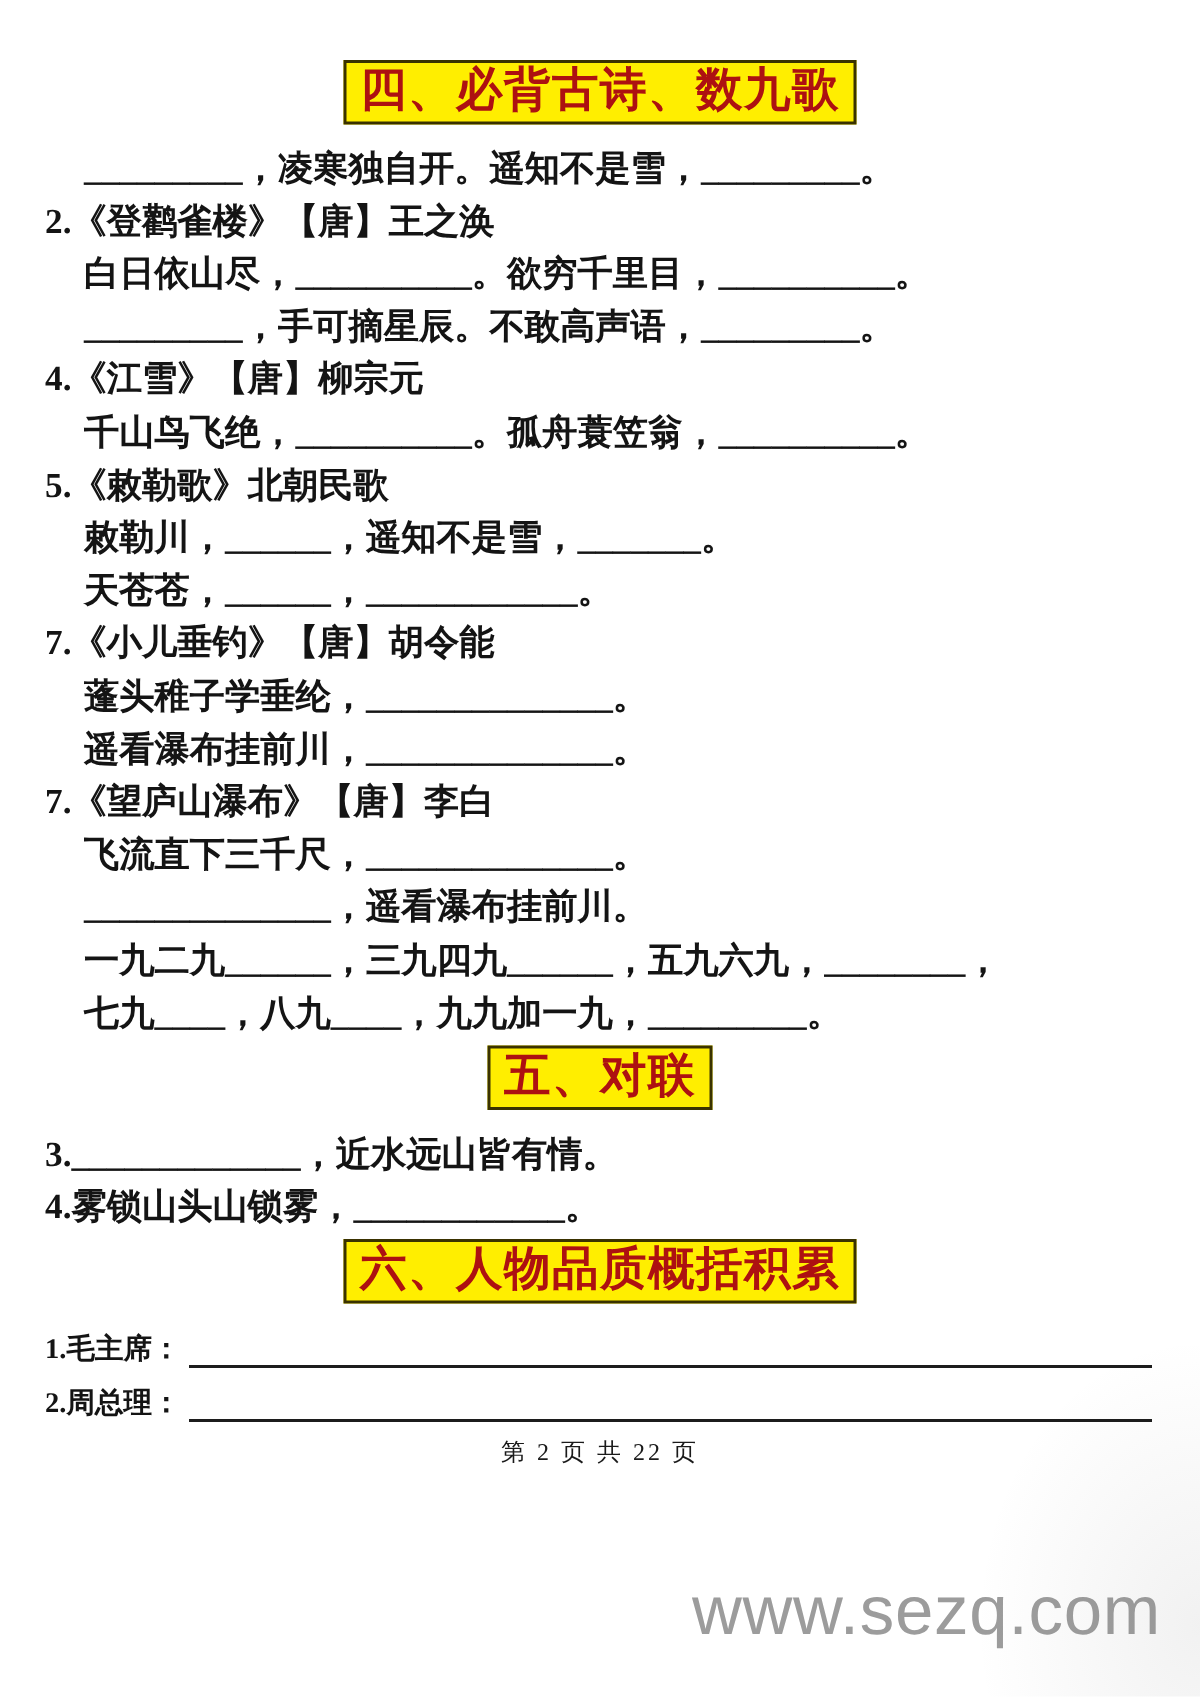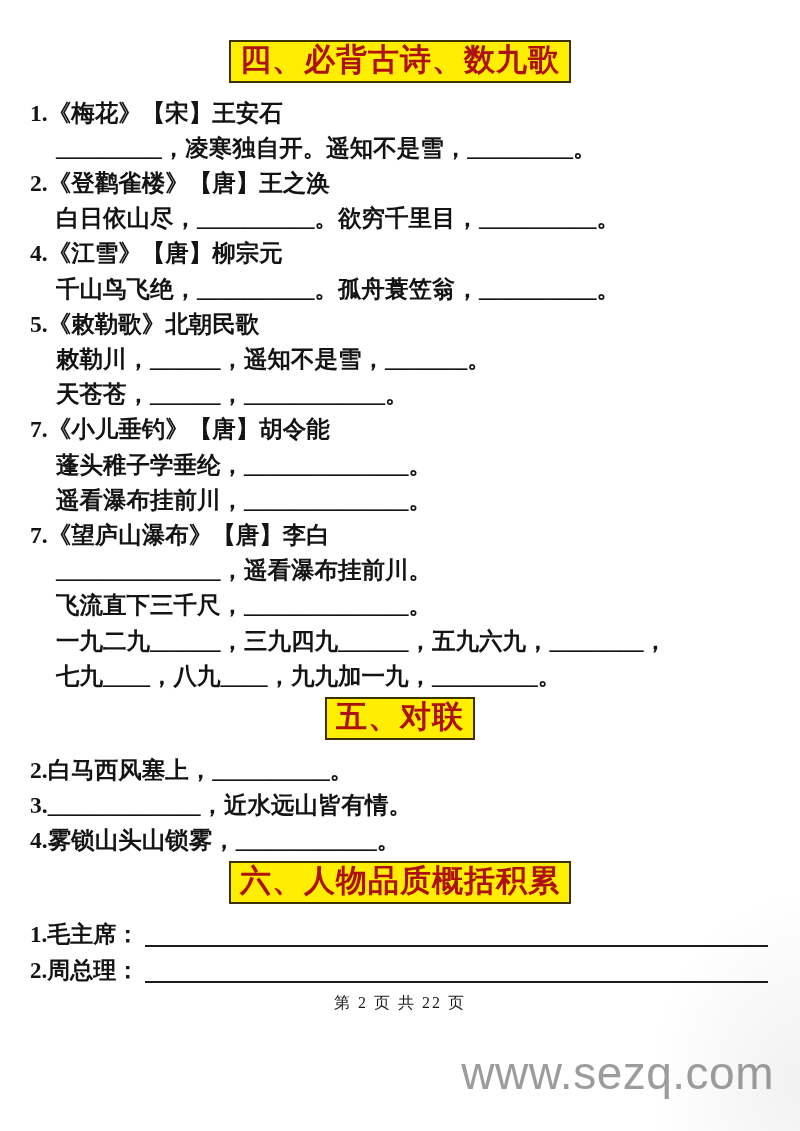--- a/index.html
+++ b/index.html
@@ -23,21 +23,21 @@
     padding:0 9px 2px 9px;
     letter-spacing:1px;
   }
   .line{
     font-size:23.5px;font-weight:700;line-height:35.2px;
     white-space:nowrap;
   }
   .line.indent{padding-left:26px;}
   .rule-row{
     display:flex;align-items:flex-end;
-    font-size:23px;font-weight:700;line-height:36px;
+    font-size:19px;font-weight:700;line-height:36px;
     padding-right:2px;
   }
   .rule-row .rule{
     flex:1;border-bottom:2px solid #1c1c1c;margin:0 0 6px 6px;height:24px;
   }
   .footer{
     text-align:center;font-size:16px;font-weight:400;letter-spacing:2px;
     margin-top:4px;color:#1a1a1a;
   }
   .watermark{
@@ -53,39 +53,38 @@
   }
 </style>
 </head>
 <body>
 
 <div class="watermark">www.sezq.com</div>
 <div class="scan-shade"></div>
 
 <div class="doc" id="doc">
     <div class="title-wrap first"><div class="section-title">四、必背古诗、数九歌</div></div>
-    <div class="line">1.《梅花》【宋】王安石</div>
     <div class="line indent">_________，凌寒独自开。遥知不是雪，_________。</div>
     <div class="line">2.《登鹳雀楼》【唐】王之涣</div>
     <div class="line indent">白日依山尽，__________。欲穷千里目，__________。</div>
+    <div class="line indent">_________，手可摘星辰。不敢高声语，_________。</div>
     <div class="line">4.《江雪》【唐】柳宗元</div>
     <div class="line indent">千山鸟飞绝，__________。孤舟蓑笠翁，__________。</div>
     <div class="line">5.《敕勒歌》北朝民歌</div>
     <div class="line indent">敕勒川，______，遥知不是雪，_______。</div>
     <div class="line indent">天苍苍，______，____________。</div>
     <div class="line">7.《小儿垂钓》【唐】胡令能</div>
     <div class="line indent">蓬头稚子学垂纶，______________。</div>
     <div class="line indent">遥看瀑布挂前川，______________。</div>
     <div class="line">7.《望庐山瀑布》【唐】李白</div>
+    <div class="line indent">飞流直下三千尺，______________。</div>
     <div class="line indent">______________，遥看瀑布挂前川。</div>
-    <div class="line indent">飞流直下三千尺，______________。</div>
     <div class="line indent">一九二九______，三九四九______，五九六九，________，</div>
     <div class="line indent">七九____，八九____，九九加一九，_________。</div>
     <div class="title-wrap"><div class="section-title">五、对联</div></div>
-    <div class="line">2.白马西风塞上，__________。</div>
     <div class="line">3._____________，近水远山皆有情。</div>
     <div class="line">4.雾锁山头山锁雾，____________。</div>
     <div class="title-wrap"><div class="section-title">六、人物品质概括积累</div></div>
     <div class="rule-row">
       <span>1.毛主席：</span>
       <span class="rule"></span>
     </div>
     <div class="rule-row">
       <span>2.周总理：</span>
       <span class="rule"></span>

